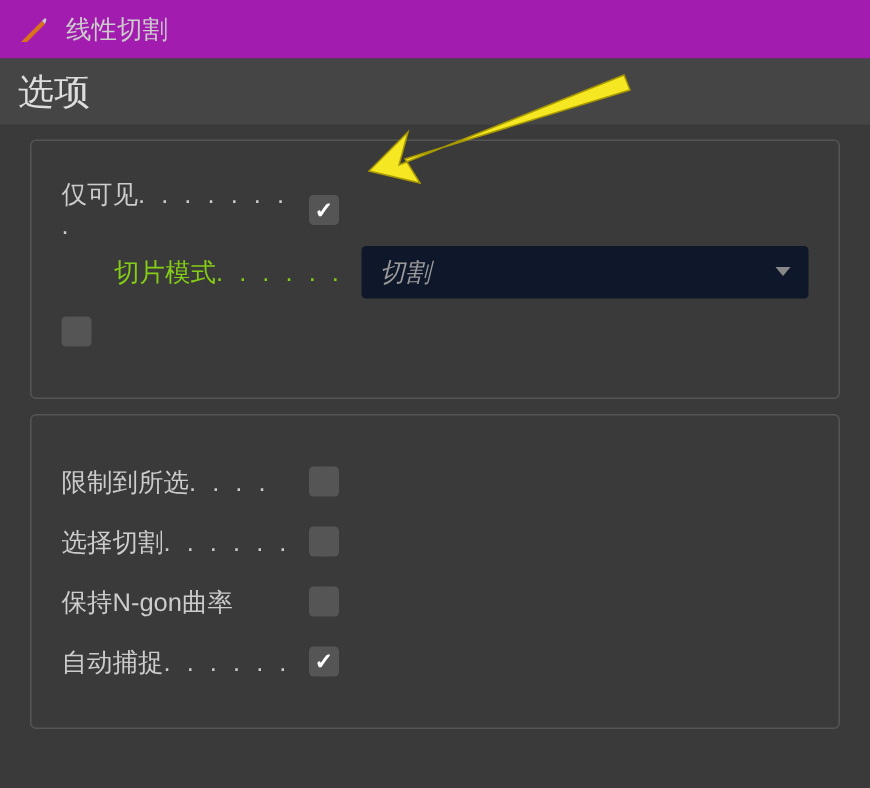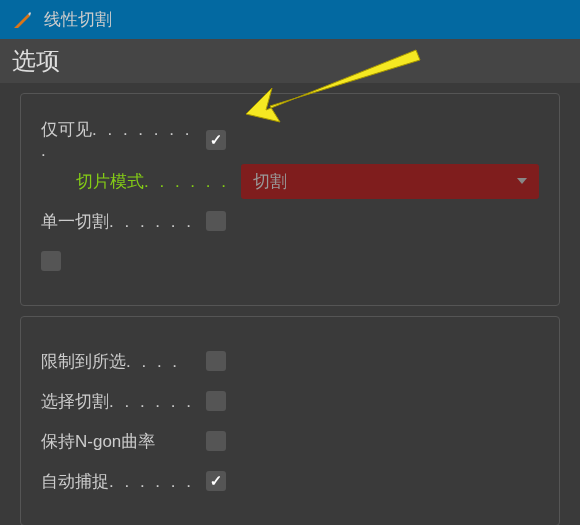--- a/index.html
+++ b/index.html
@@ -14,21 +14,21 @@
       font-family: "Microsoft YaHei", sans-serif;
       color: #ccc;
       font-size: 17px;
       overflow: hidden;
       position: relative;
     }
     .header {
       display: flex;
       align-items: center;
       padding: 8px 12px;
-      background: #0369a1;
+      background: #a21caf;
     }
     .knife-icon {
       width: 20px;
       height: 20px;
       margin-right: 12px;
     }
     .section-header {
       background: #454545;
       padding: 6px 12px;
       font-size: 24px;
@@ -67,28 +67,29 @@
       cursor: pointer;
     }
     .checkbox.checked::after {
       content: "✓";
       color: #fff;
       font-size: 15px;
       font-weight: bold;
     }
     .dropdown {
       flex: 1;
-      background: #7f1d1d;
+      background: #0f172a;
       border-radius: 3px;
       padding: 6px 12px;
       display: flex;
       align-items: center;
       justify-content: space-between;
       color: #999;
       cursor: pointer;
+      font-style: italic;
     }
     .dropdown-arrow {
       width: 0;
       height: 0;
       border-left: 5px solid transparent;
       border-right: 5px solid transparent;
       border-top: 6px solid #888;
     }
     .arrow-annotation {
       position: absolute;
@@ -126,26 +127,20 @@
   <div class="option-row">
     <span class="option-label disabled">
       <span>切片模式</span><span class="dots">. . . . . .</span>
     </span>
     <div class="dropdown">
       <span>切割</span>
       <span class="dropdown-arrow"></span>
     </div>
   </div>
   <div class="option-row">
-    <span class="option-label">
-      <span>单一切割</span><span class="dots">. . . . . .</span>
-    </span>
-    <span class="checkbox"></span>
-  </div>
-  <div class="option-row">
     <span class="checkbox"></span>
   </div>
 </div>
 
 <div class="option-panel">
   <div class="option-row">
     <span class="option-label">
       <span>限制到所选</span><span class="dots">. . . .</span>
     </span>
     <span class="checkbox"></span>

